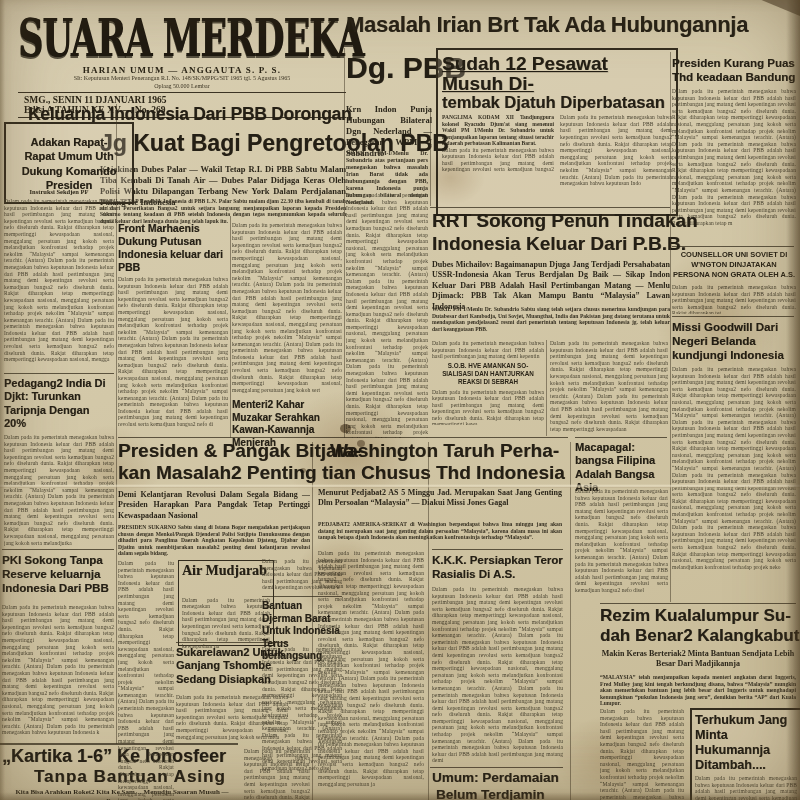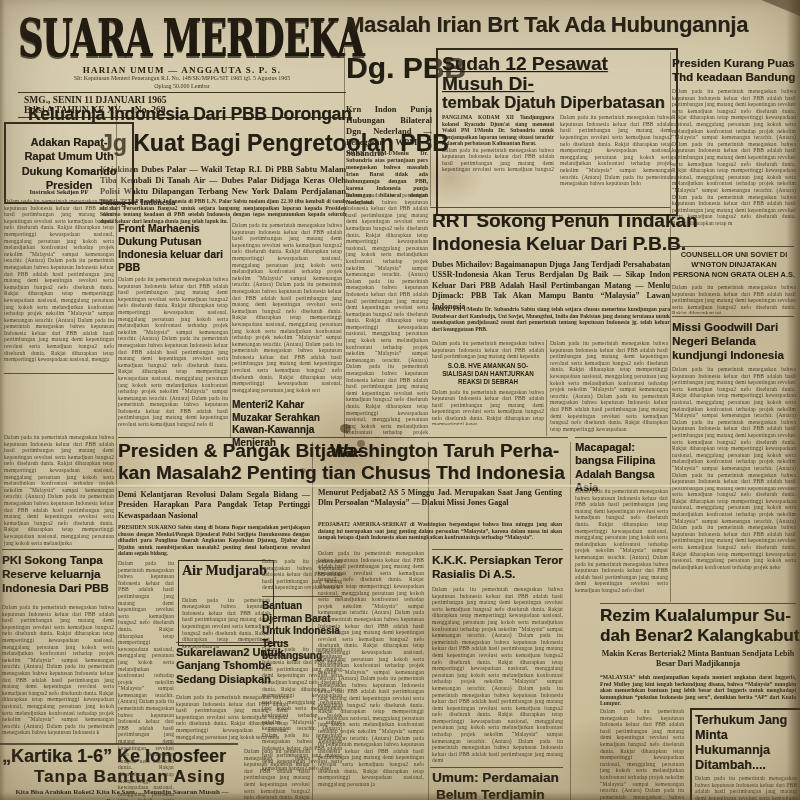--- a/index.html
+++ b/index.html
@@ -85,20 +85,21 @@
   <div class="abs deck" style="left:100px;top:164px;width:246px;font-size:8.5px;">Kejakinan Dubes Palar — Wakil Tetap R.I. Di PBB Sabtu Malam Tiba Kembali Di Tanah Air — Dubes Palar Didjaga Keras Oleh Polisi Waktu Dilapangan Terbang New York Dalam Perdjalanan Pulang Ke Indonesia</div>
   <div class="abs lead" style="left:100px;top:198px;width:246px;font-size:5.6px;">WAKIL TETAP Republik Indonesia di PBB L.N. Palar Sabtu malam djam 22.30 tiba kembali di tanah air dari Perserikatan Bangsa2 untuk setjara langsung menjampaikan laporan kepada Presiden Sukarno tentang keadaan di PBB setelah Indonesia dengan tegas mengumumkan kepada seluruh dunia keluar dari lembaga dunia jang telah lapuk itu.</div>
 
   <div class="abs boxed" style="left:4px;top:122px;width:104px;height:56px;padding:11px;">
     <div class="hl" style="font-size:11px;text-align:center;line-height:1.3;">Adakan Rapat-Rapat Umum Uth Dukung Komando Presiden</div>
   </div>
   <div class="abs" style="left:4px;top:188px;width:110px;text-align:center;font-weight:bold;font-size:6.5px;color:#2c2618;">Instruksi Sekdjen PF</div>
   <div class="abs body" style="left:4px;top:198px;width:110px;height:172px;">Dalam pada itu pemerintah menegaskan bahwa keputusan Indonesia keluar dari PBB adalah hasil pertimbangan jang matang demi kepentingan revolusi serta kemadjuan bangsa2 nefo diseluruh dunia. Rakjat diharapkan tetap mempertinggi kewaspadaan nasional, menggalang persatuan jang kokoh serta melandjutkan konfrontasi terhadap projek nekolim “Malaysia” sampai kemenangan terachir. (Antara) Dalam pada itu pemerintah menegaskan bahwa keputusan Indonesia keluar dari PBB adalah hasil pertimbangan jang matang demi kepentingan revolusi serta kemadjuan bangsa2 nefo diseluruh dunia. Rakjat diharapkan tetap mempertinggi kewaspadaan nasional, menggalang persatuan jang kokoh serta melandjutkan konfrontasi terhadap projek nekolim “Malaysia” sampai kemenangan terachir. (Antara) Dalam pada itu pemerintah menegaskan bahwa keputusan Indonesia keluar dari PBB adalah hasil pertimbangan jang matang demi kepentingan revolusi serta kemadjuan bangsa2 nefo diseluruh dunia. Rakjat diharapkan tetap mempertinggi kewaspadaan nasional, mengga</div>
 
   <div class="hrule" style="left:4px;top:373px;width:110px;"></div>
+  <div class="abs hl h-sm" style="left:4px;top:377px;width:110px;">Pedagang2 India Di Djkt: Turunkan Taripnja Dengan 20%</div>
   <div class="abs body" style="left:4px;top:434px;width:110px;height:112px;">Dalam pada itu pemerintah menegaskan bahwa keputusan Indonesia keluar dari PBB adalah hasil pertimbangan jang matang demi kepentingan revolusi serta kemadjuan bangsa2 nefo diseluruh dunia. Rakjat diharapkan tetap mempertinggi kewaspadaan nasional, menggalang persatuan jang kokoh serta melandjutkan konfrontasi terhadap projek nekolim “Malaysia” sampai kemenangan terachir. (Antara) Dalam pada itu pemerintah menegaskan bahwa keputusan Indonesia keluar dari PBB adalah hasil pertimbangan jang matang demi kepentingan revolusi serta kemadjuan bangsa2 nefo diseluruh dunia. Rakjat diharapkan tetap mempertinggi kewaspadaan nasional, menggalang persatuan jang kokoh serta melandjutka</div>
 
   <div class="hrule" style="left:2px;top:549px;width:112px;"></div>
   <div class="abs hl h-sm" style="left:2px;top:553px;width:112px;font-size:11.5px;">PKI Sokong Tanpa Reserve keluarnja Indonesia Dari PBB</div>
   <div class="abs body" style="left:2px;top:604px;width:112px;height:136px;">Dalam pada itu pemerintah menegaskan bahwa keputusan Indonesia keluar dari PBB adalah hasil pertimbangan jang matang demi kepentingan revolusi serta kemadjuan bangsa2 nefo diseluruh dunia. Rakjat diharapkan tetap mempertinggi kewaspadaan nasional, menggalang persatuan jang kokoh serta melandjutkan konfrontasi terhadap projek nekolim “Malaysia” sampai kemenangan terachir. (Antara) Dalam pada itu pemerintah menegaskan bahwa keputusan Indonesia keluar dari PBB adalah hasil pertimbangan jang matang demi kepentingan revolusi serta kemadjuan bangsa2 nefo diseluruh dunia. Rakjat diharapkan tetap mempertinggi kewaspadaan nasional, menggalang persatuan jang kokoh serta melandjutkan konfrontasi terhadap projek nekolim “Malaysia” sampai kemenangan terachir. (Antara) Dalam pada itu pemerintah menegaskan bahwa keputusan Indonesia k</div>
 
   <div class="hrule" style="left:0px;top:743px;width:238px;height:2px;"></div>
   <div class="abs hl nowrap" style="left:2px;top:747px;font-size:18px;">„Kartika 1-6” Ke Ionosfeer</div>
   <div class="abs hl nowrap" style="left:34px;top:768px;font-size:17px;letter-spacing:1px;">Tanpa Bantuan Asing</div>
   <div class="abs deck center" style="left:6px;top:788px;width:232px;font-size:7px;">Kita Bisa Arahkan Roket2 Kita Ke Sam… Menudju Sasaran Musuh — Penegasan</div>

